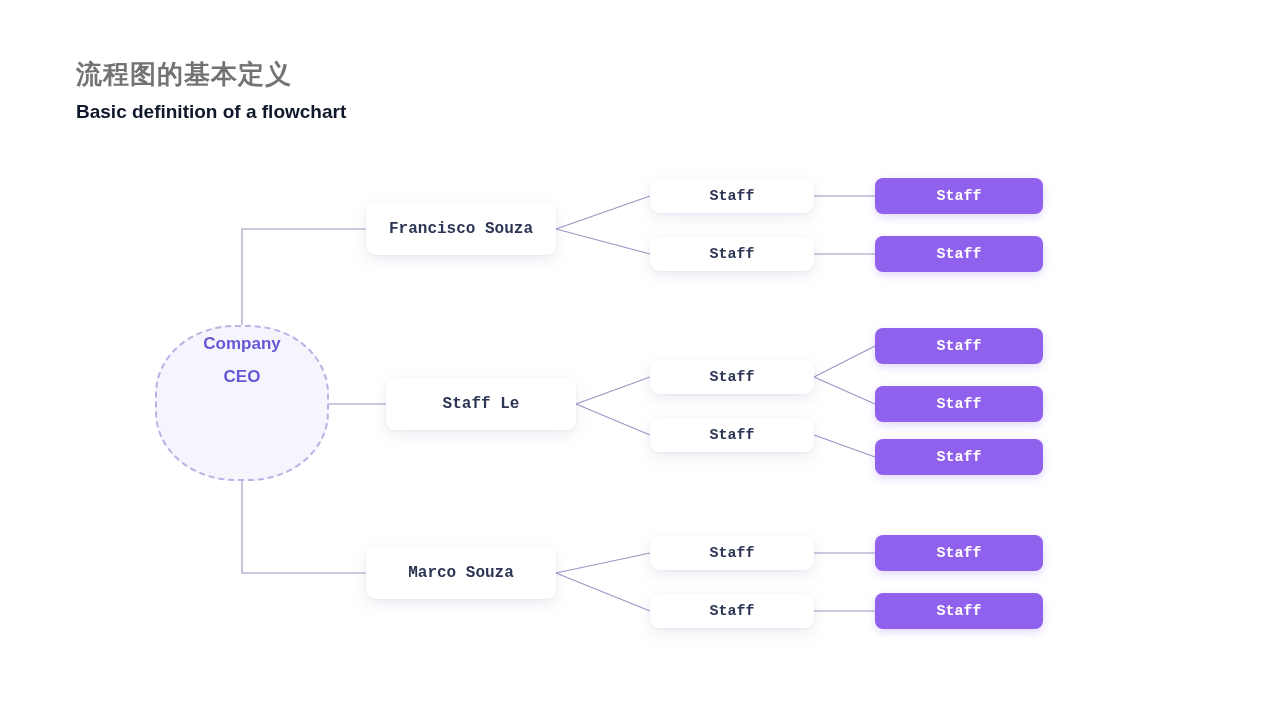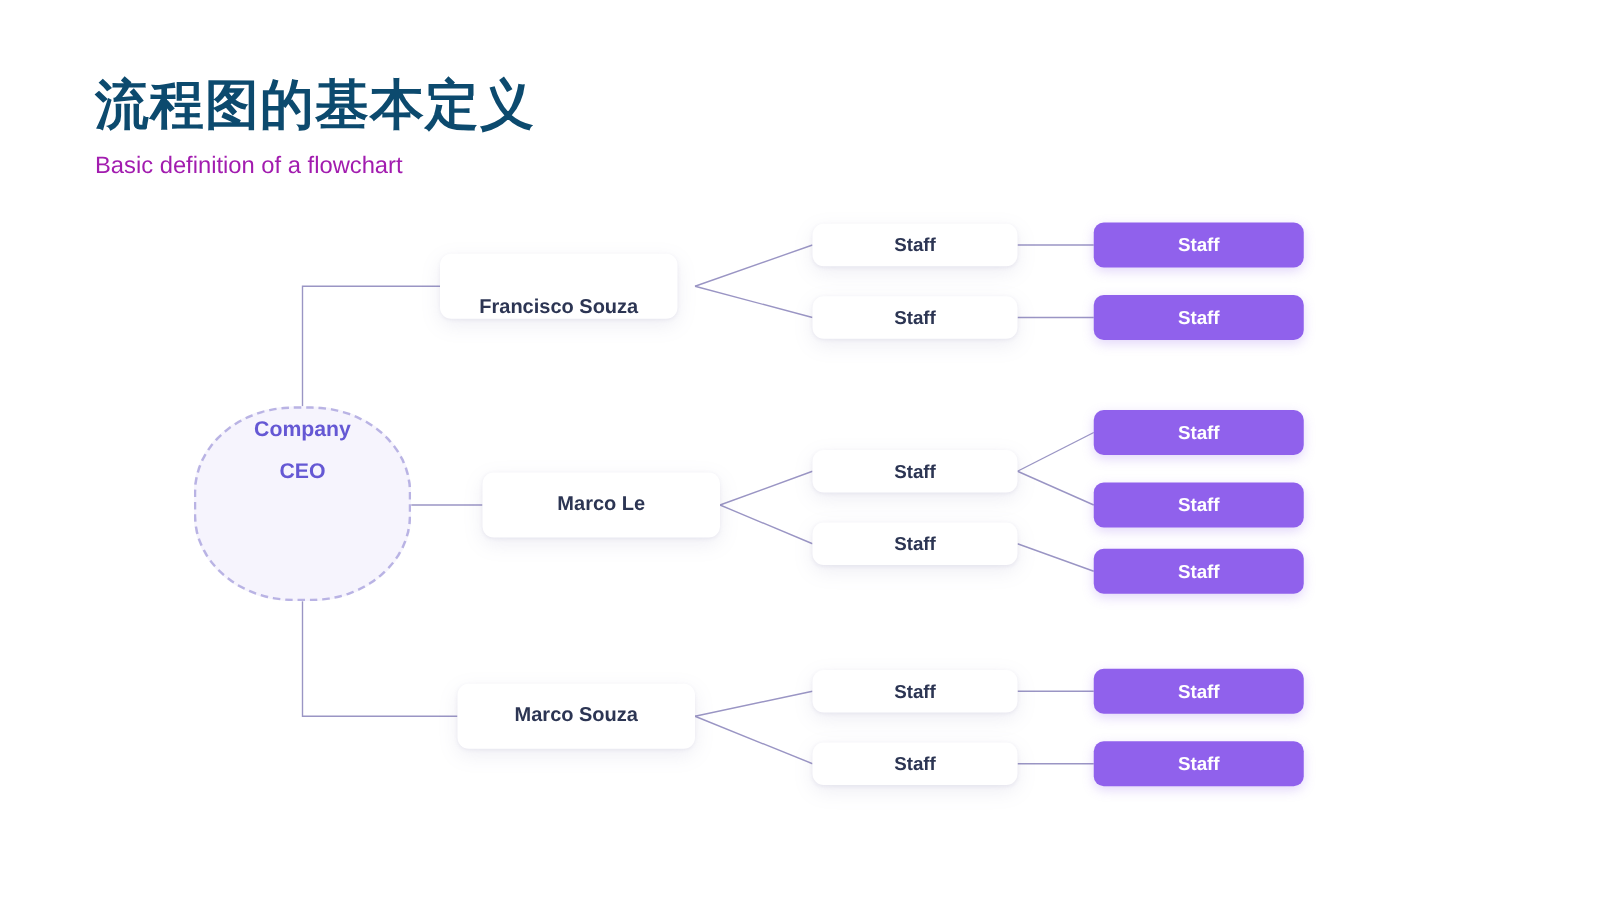--- a/index.html
+++ b/index.html
@@ -16,32 +16,32 @@
   }
 
   
   #header {
     position: absolute;
     left: 76px;
     top: 58px;
     width: 700px;
   }
   #title {
-    font-size: 43px;
-    font-weight: bold;
-    color: #0c4a6e;
+    font-size: 26px;
+    font-weight: bold;
+    color: #737373;
     letter-spacing: 1px;
     line-height: 1.25;
     margin: 0;
     white-space: nowrap;
   }
   #subtitle {
     font-size: 19px;
-    color: #a21caf;
-    font-weight: normal;
+    color: #0f172a;
+    font-weight: bold;
     margin: 10px 0 4px 0;
     line-height: 1.2;
     white-space: nowrap;
   }
 
   
   #chart {
     position: absolute;
     left: 0;
     top: 0;
@@ -85,20 +85,21 @@
     position: absolute;
     display: flex;
     align-items: center;
     justify-content: center;
     box-sizing: border-box;
     border-radius: 9px;
   }
   .node-label {
     font-weight: bold;
     white-space: nowrap;
+    font-family: Liberation Mono, monospace;
   }
 
   .node.manager {
     background: #ffffff;
     box-shadow: 0 5px 16px rgba(125, 120, 170, 0.13),
                 0 1px 3px rgba(125, 120, 170, 0.10);
   }
   .node.manager .node-label {
     color: #2c3553;
     font-size: 16px;
@@ -160,25 +161,25 @@
 
       <path d="M 814 611 L 875 611"></path>
     </g>
   </svg>
 
   <div id="root-node">
     <span class="root-line">Company</span>
     <span class="root-line">CEO</span>
   </div>
 
-  <div class="node manager" style="left:352px; top:203px; width:190px; height:52px;align-items:flex-end;">
+  <div class="node manager" style="left:366px; top:203px; width:190px; height:52px;">
     <span class="node-label">Francisco Souza</span>
   </div>
   <div class="node manager" style="left:386px; top:378px; width:190px; height:52px;">
-    <span class="node-label">Marco Le</span>
+    <span class="node-label">Staff Le</span>
   </div>
   <div class="node manager" style="left:366px; top:547px; width:190px; height:52px;">
     <span class="node-label">Marco Souza</span>
   </div>
 
   <div class="node staff-white" style="left:650px; top:179px; width:164px; height:34px;">
     <span class="node-label">Staff</span>
   </div>
   <div class="node staff-white" style="left:650px; top:237px; width:164px; height:34px;">
     <span class="node-label">Staff</span>

